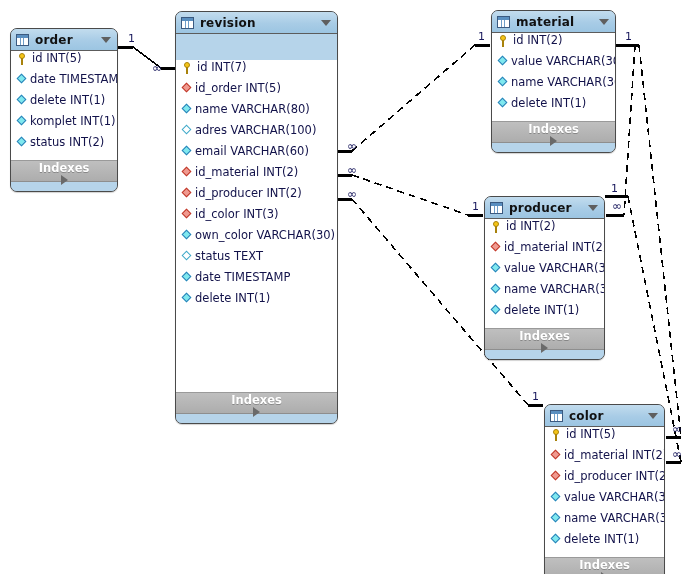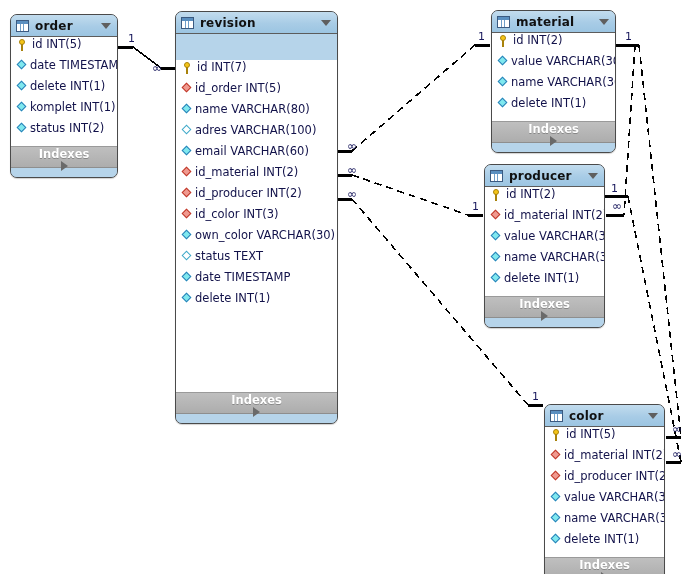--- a/index.html
+++ b/index.html
@@ -250,21 +250,21 @@
       <span class="card-label inf" style="left: 347px; top: 188px;">∞</span>
       <span class="card-label" style="left: 532px; top: 391px;">1</span>
       <span class="card-label" style="left: 625px; top: 31px;">1</span>
       <span class="card-label inf" style="left: 612px; top: 200px;">∞</span>
       <span class="card-label inf" style="left: 672px; top: 423px;">∞</span>
       <span class="card-label" style="left: 611px; top: 183px;">1</span>
       <span class="card-label inf" style="left: 672px; top: 448px;">∞</span>
     </div>
 
   <div id="tables-layer" style="position:absolute;left:0;top:0;width:692px;height:574px;">
-      <div class="table-box" style="left: 10px; top: 14px; width: 108px;">
+      <div class="table-box" style="left: 10px; top: 28px; width: 108px;">
         <div class="tbl-header">
           <span class="tbl-icon"></span>
           <span class="tbl-title">order</span>
           <span class="tbl-caret"></span>
         </div>
         <div class="tbl-fields">
           <div class="field-row">
             <span class="field-ico ico-key"></span>
             <span class="field-name">id INT(5)</span>
           </div>
@@ -412,21 +412,21 @@
             </span>
             <span class="field-name">delete INT(1)</span>
           </div>
         </div>
         <div class="tbl-indexes">
           <span class="idx-label">Indexes</span>
           <span class="idx-caret"></span>
         </div>
         <div class="tbl-foot"></div>
       </div>
-      <div class="table-box" style="left: 484px; top: 164px; width: 121px;">
+      <div class="table-box" style="left: 484px; top: 196px; width: 121px;">
         <div class="tbl-header">
           <span class="tbl-icon"></span>
           <span class="tbl-title">producer</span>
           <span class="tbl-caret"></span>
         </div>
         <div class="tbl-fields">
           <div class="field-row">
             <span class="field-ico ico-key"></span>
             <span class="field-name">id INT(2)</span>
           </div>

